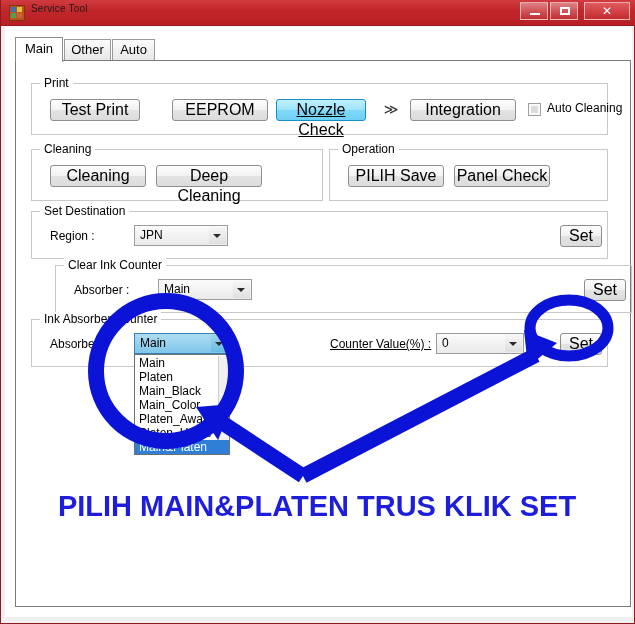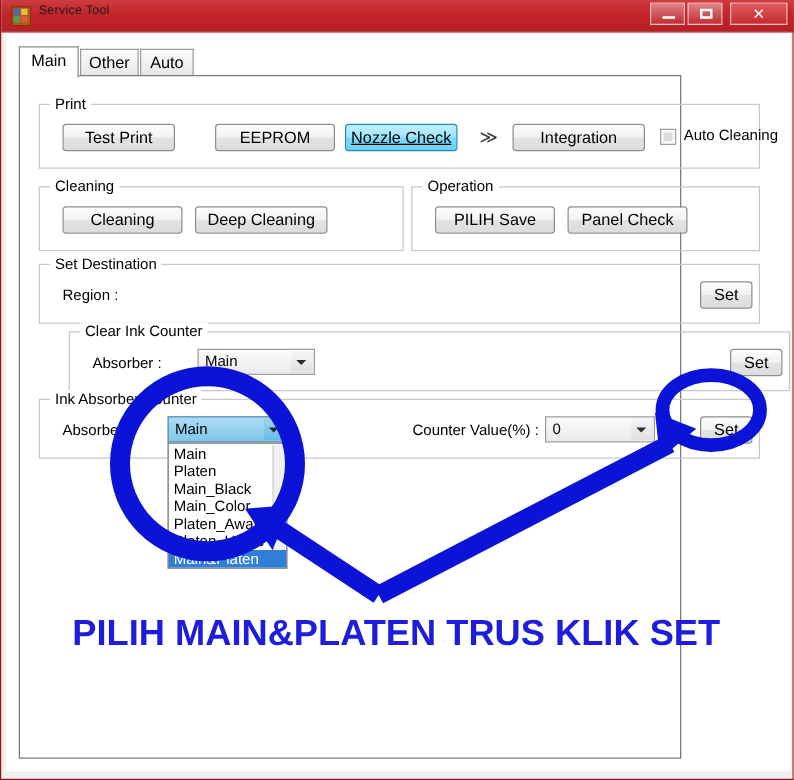--- a/index.html
+++ b/index.html
@@ -133,21 +133,21 @@
     border-color: #8c8c8c;
     z-index: 3;
   }
   #tab-main  { left: 0px;  width: 48px; }
   #tab-other { left: 49px; width: 47px; }
   #tab-auto  { left: 97px; width: 43px; }
 
   #tabpanel {
     position: absolute;
     left: 10px; top: 33px;
-    width: 530px; height: 547px;
+    width: 616px; height: 547px;
     background: #ffffff;
     border: 1px solid #7a7a7a;
     box-sizing: border-box;
   }
 
   
   .group {
     position: absolute;
     border: 1px solid #c8c8c8;
     box-sizing: border-box;
@@ -171,21 +171,21 @@
   #grp-clear     { left: 15px;  top: 204px; width: 577px; height: 48px; margin-left: 24px; }
   #grp-absorber  { left: 15px;  top: 258px; width: 577px; height: 48px; }
 
   
   .btn {
     position: absolute;
     box-sizing: border-box;
     background: linear-gradient(180deg,#fdfdfd 0%,#f2f2f2 48%,#e3e3e3 52%,#dcdcdc 100%);
     border: 1px solid #8e8e8e;
     border-radius: 3px;
-    font-size: 13px;
+    font-size: 16px;
     color: #000;
     text-align: center;
     font-family: "Liberation Sans", sans-serif;
     cursor: pointer;
     height: 22px;
     line-height: 20px;
   }
   .btn.hover {
     background: linear-gradient(180deg,#bff0ff 0%,#9fe4fb 48%,#7fd8f8 52%,#6fd0f5 100%);
     border: 1px solid #1a8ec4;
@@ -378,20 +378,24 @@
 
       <div class="group" id="grp-operation">
         <div class="legend">Operation</div>
         <div class="btn" id="btn-eepromsave">PILIH Save</div>
         <div class="btn" id="btn-panelcheck">Panel Check</div>
       </div>
 
       <div class="group" id="grp-dest">
         <div class="legend">Set Destination</div>
         <div class="fieldlabel" style="left:18px;top:17px;">Region :</div>
+        <div class="combo" style="left:102px;top:13px;width:94px;">
+          <div class="val">JPN</div>
+          <div class="arrowbox"></div>
+        </div>
         <div class="btn btn-set" style="left:528px;top:13px;">Set</div>
       </div>
 
       <div class="group" id="grp-clear">
         <div class="legend">Clear Ink Counter</div>
         <div class="fieldlabel" style="left:18px;top:17px;">Absorber :</div>
         <div class="combo" style="left:102px;top:13px;width:94px;">
           <div class="val">Main</div>
           <div class="arrowbox"></div>
         </div>
@@ -412,21 +416,21 @@
             <div class="opt">Main</div>
             <div class="opt">Platen</div>
             <div class="opt">Main_Black</div>
             <div class="opt">Main_Color</div>
             <div class="opt">Platen_Away</div>
             <div class="opt">Platen_Home</div>
             <div class="opt sel">Main&amp;Platen</div>
           </div>
         </div>
 
-        <div class="fieldlabel" style="left:298px;top:17px;">Counter Value(%) :</div>
+        <div class="fieldlabel" style="left:298px;top:17px;text-decoration:underline;">Counter Value(%) :</div>
         <div class="combo" style="left:404px;top:13px;width:88px;">
           <div class="val">0</div>
           <div class="arrowbox"></div>
         </div>
         <div class="btn btn-set" style="left:528px;top:13px;">Set</div>
       </div>
 
     </div>
   </div>
 </div>

